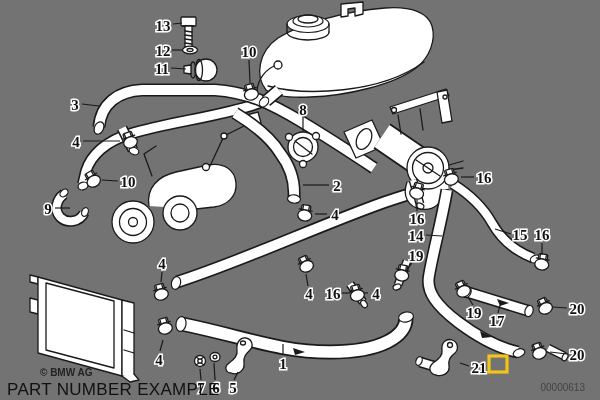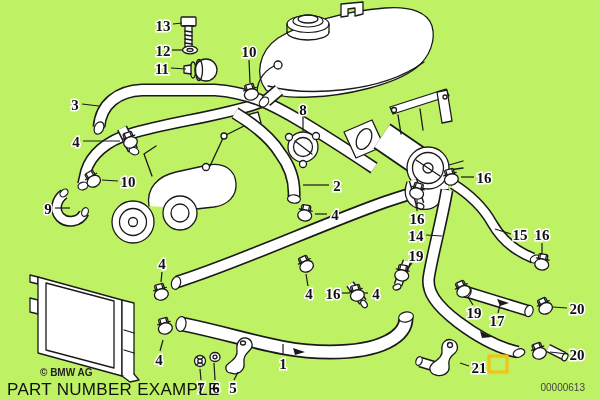--- a/index.html
+++ b/index.html
@@ -1,16 +1,16 @@
 <!DOCTYPE html>
 <html><head>
 <meta charset="utf-8">
 <style>
   html,body{margin:0;padding:0;background:#fff;}
-  .stage{position:relative;width:600px;height:400px;background:#bef264;overflow:hidden;}
+  .stage{position:relative;width:600px;height:400px;background:#737373;overflow:hidden;}
   svg text{font-family:"Liberation Serif",serif;}
   .callout-num{font-size:15px;font-weight:bold;fill:#111;text-anchor:middle;
                paint-order:stroke;stroke:#ffffff;stroke-width:3px;}
   .leader{stroke:#1a1a1a;stroke-width:1.2;}
   .ln{stroke:#1a1a1a;stroke-width:1.3;fill:none;stroke-linejoin:round;stroke-linecap:round;}
   .fw{fill:#fff;}
   .ec{fill:#fff;stroke:#1a1a1a;stroke-width:1.2;}
   .to15{stroke:#1a1a1a;stroke-width:15;fill:none;}  .ti15{stroke:#fff;stroke-width:11.5;fill:none;}
   .to13{stroke:#1a1a1a;stroke-width:13;fill:none;}  .ti13{stroke:#fff;stroke-width:9.8;fill:none;}
   .to12{stroke:#1a1a1a;stroke-width:12;fill:none;}  .ti12{stroke:#fff;stroke-width:8.8;fill:none;}

